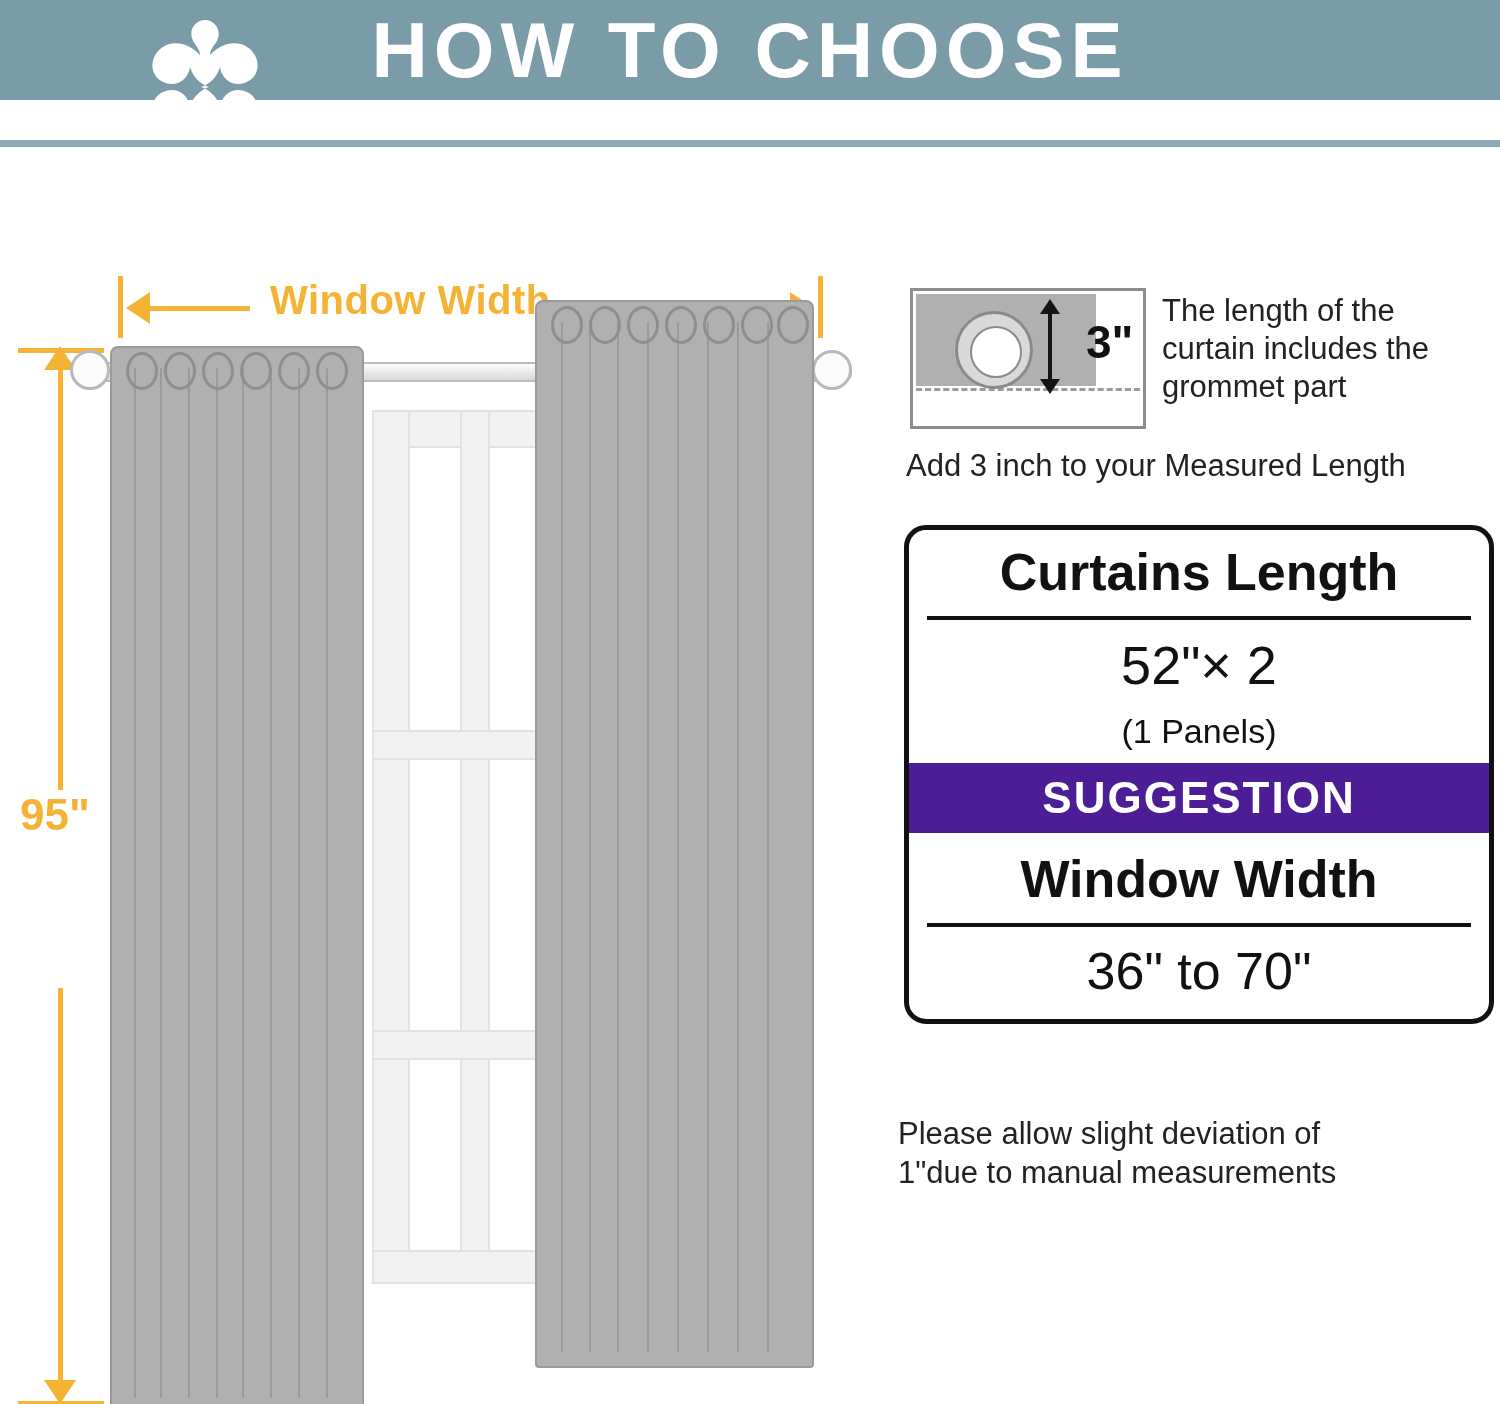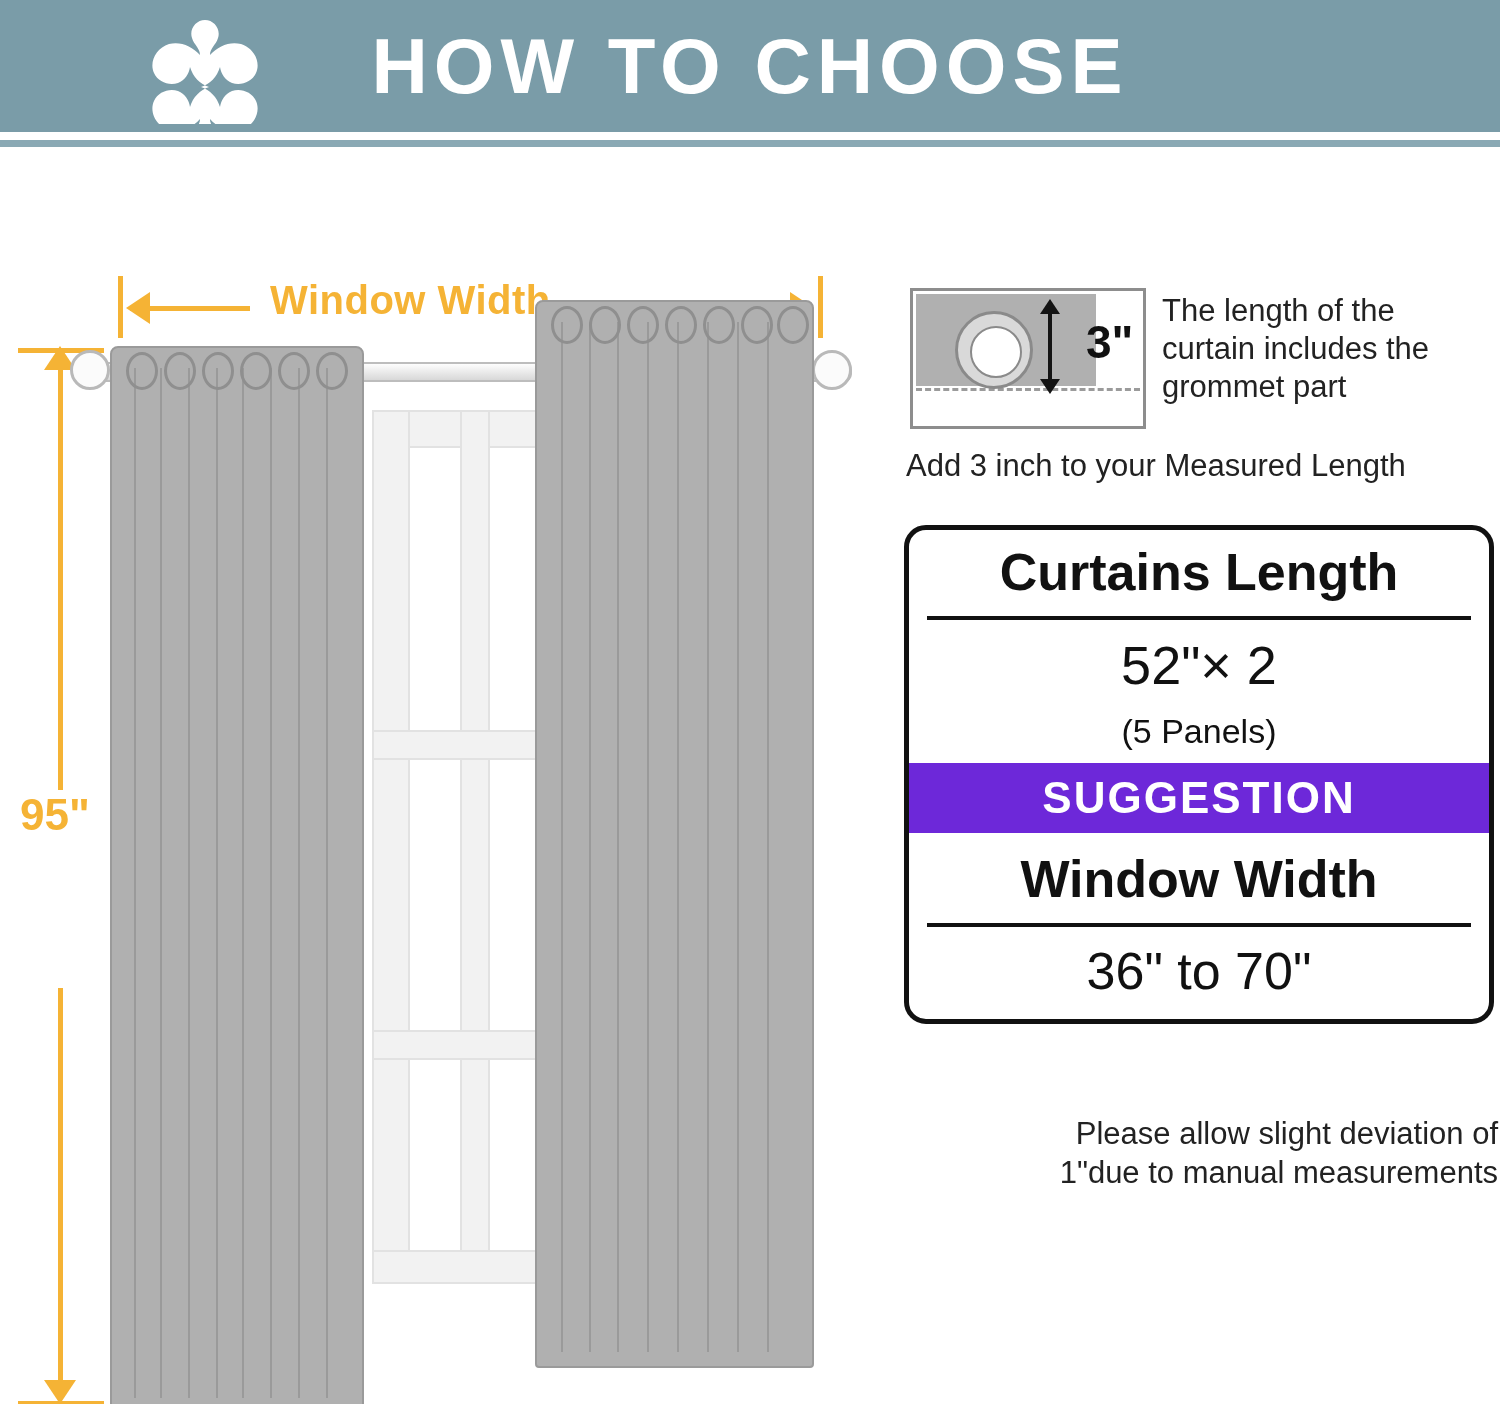--- a/index.html
+++ b/index.html
@@ -3,21 +3,21 @@
 <meta charset="utf-8">
 <style>
   html,body{margin:0;padding:0;}
   body{
     width:1500px;height:1404px;position:relative;overflow:hidden;
     background:#ffffff;
     font-family:"Liberation Sans", sans-serif;
   }
   
   .header{
-    position:absolute;left:0;top:0;width:1500px;height:132px;
+    position:absolute;left:0;top:0;width:1500px;height:100px;
     background:#7a9ca8;display:flex;align-items:center;justify-content:center;
   }
   .header-title{
     color:#ffffff;font-size:78px;font-weight:bold;letter-spacing:6px;
     font-family:"Liberation Sans", sans-serif;white-space:nowrap;
   }
   .fleur{position:absolute;top:14px;width:150px;height:110px;}
   .fleur.left{left:130px;}
   .fleur.right{left:1215px;}
   .header-underline{
@@ -84,25 +84,25 @@
   .grommet-note{position:absolute;left:272px;top:142px;width:330px;font-size:31px;line-height:1.22;color:#222;}
   .add-note{position:absolute;left:16px;top:298px;font-size:31px;color:#222;}
 
   
   .card{position:absolute;left:14px;top:375px;width:580px;border:5px solid #111;border-radius:22px;background:#fff;overflow:hidden;}
   .card-row{padding:8px 0;text-align:center;}
   .card-title{font-size:52px;font-weight:bold;color:#111;padding:12px 0 14px;}
   .divider{height:4px;background:#111;margin:0 18px;}
   .card-value{font-size:54px;color:#111;padding-top:14px;}
   .card-sub{font-size:34px;color:#111;padding-bottom:12px;}
-  .band{background:#6d28d9;color:#ffffff;font-size:44px;font-weight:bold;letter-spacing:2px;padding:10px 0;text-align:center;}
+  .band{background:#4c1d95;color:#ffffff;font-size:44px;font-weight:bold;letter-spacing:2px;padding:10px 0;text-align:center;}
   .card-title2{font-size:52px;font-weight:bold;color:#111;padding:16px 0 14px;}
   .card-value2{font-size:52px;color:#111;padding:14px 0 18px;}
 
-  .deviation{position:absolute;left:8px;top:965px;width:600px;font-size:31px;line-height:1.25;color:#222;text-align:right;}
+  .deviation{position:absolute;left:8px;top:965px;width:600px;font-size:31px;line-height:1.25;color:#222;text-align:left;}
 </style>
 </head>
 <body>
 
 <div class="header">
   <svg class="fleur left" viewBox="0 0 150 110">
     <path fill="#ffffff" d="M75 6c-9 0-16 9-13 18 2 7 8 10 8 17-8-9-20-14-31-11-13 4-20 18-15 29 4 9 15 13 24 10 7-3 11-9 12-16 3 10 10 17 19 20-9 3-16 10-19 20-1-7-5-13-12-16-9-3-20 1-24 10-5 11 2 25 15 29 11 3 23-2 31-11 0 7-6 10-8 17-3 9 4 18 13 18s16-9 13-18c-2-7-8-10-8-17 8 9 20 14 31 11 13-4 20-18 15-29-4-9-15-13-24-10-7 3-11 9-12 16-3-10-10-17-19-20 9-3 16-10 19-20 1 7 5 13 12 16 9 3 20-1 24-10 5-11-2-25-15-29-11-3-23 2-31 11 0-7 6-10 8-17 3-9-4-18-13-18z"></path>
   </svg>
   <span class="header-title">HOW TO CHOOSE</span>
   <svg class="fleur right" viewBox="0 0 150 110">
@@ -194,21 +194,21 @@
   </div>
   <div class="gb-value" style="position:absolute;left:196px;top:165px;">3"</div>
 
   <div class="grommet-note">The length of the curtain includes the grommet part</div>
   <div class="add-note">Add 3 inch to your Measured Length</div>
 
   <div class="card">
     <div class="card-row card-title">Curtains Length</div>
     <div class="divider"></div>
     <div class="card-row card-value">52"× 2</div>
-    <div class="card-row card-sub">(5 Panels)</div>
+    <div class="card-row card-sub">(1 Panels)</div>
     <div class="band">SUGGESTION</div>
     <div class="card-row card-title2">Window Width</div>
     <div class="divider"></div>
     <div class="card-row card-value2">36" to 70"</div>
   </div>
 
   <div class="deviation">
     <div>Please allow slight deviation of</div>
     <div>1"due to manual measurements</div>
   </div>

